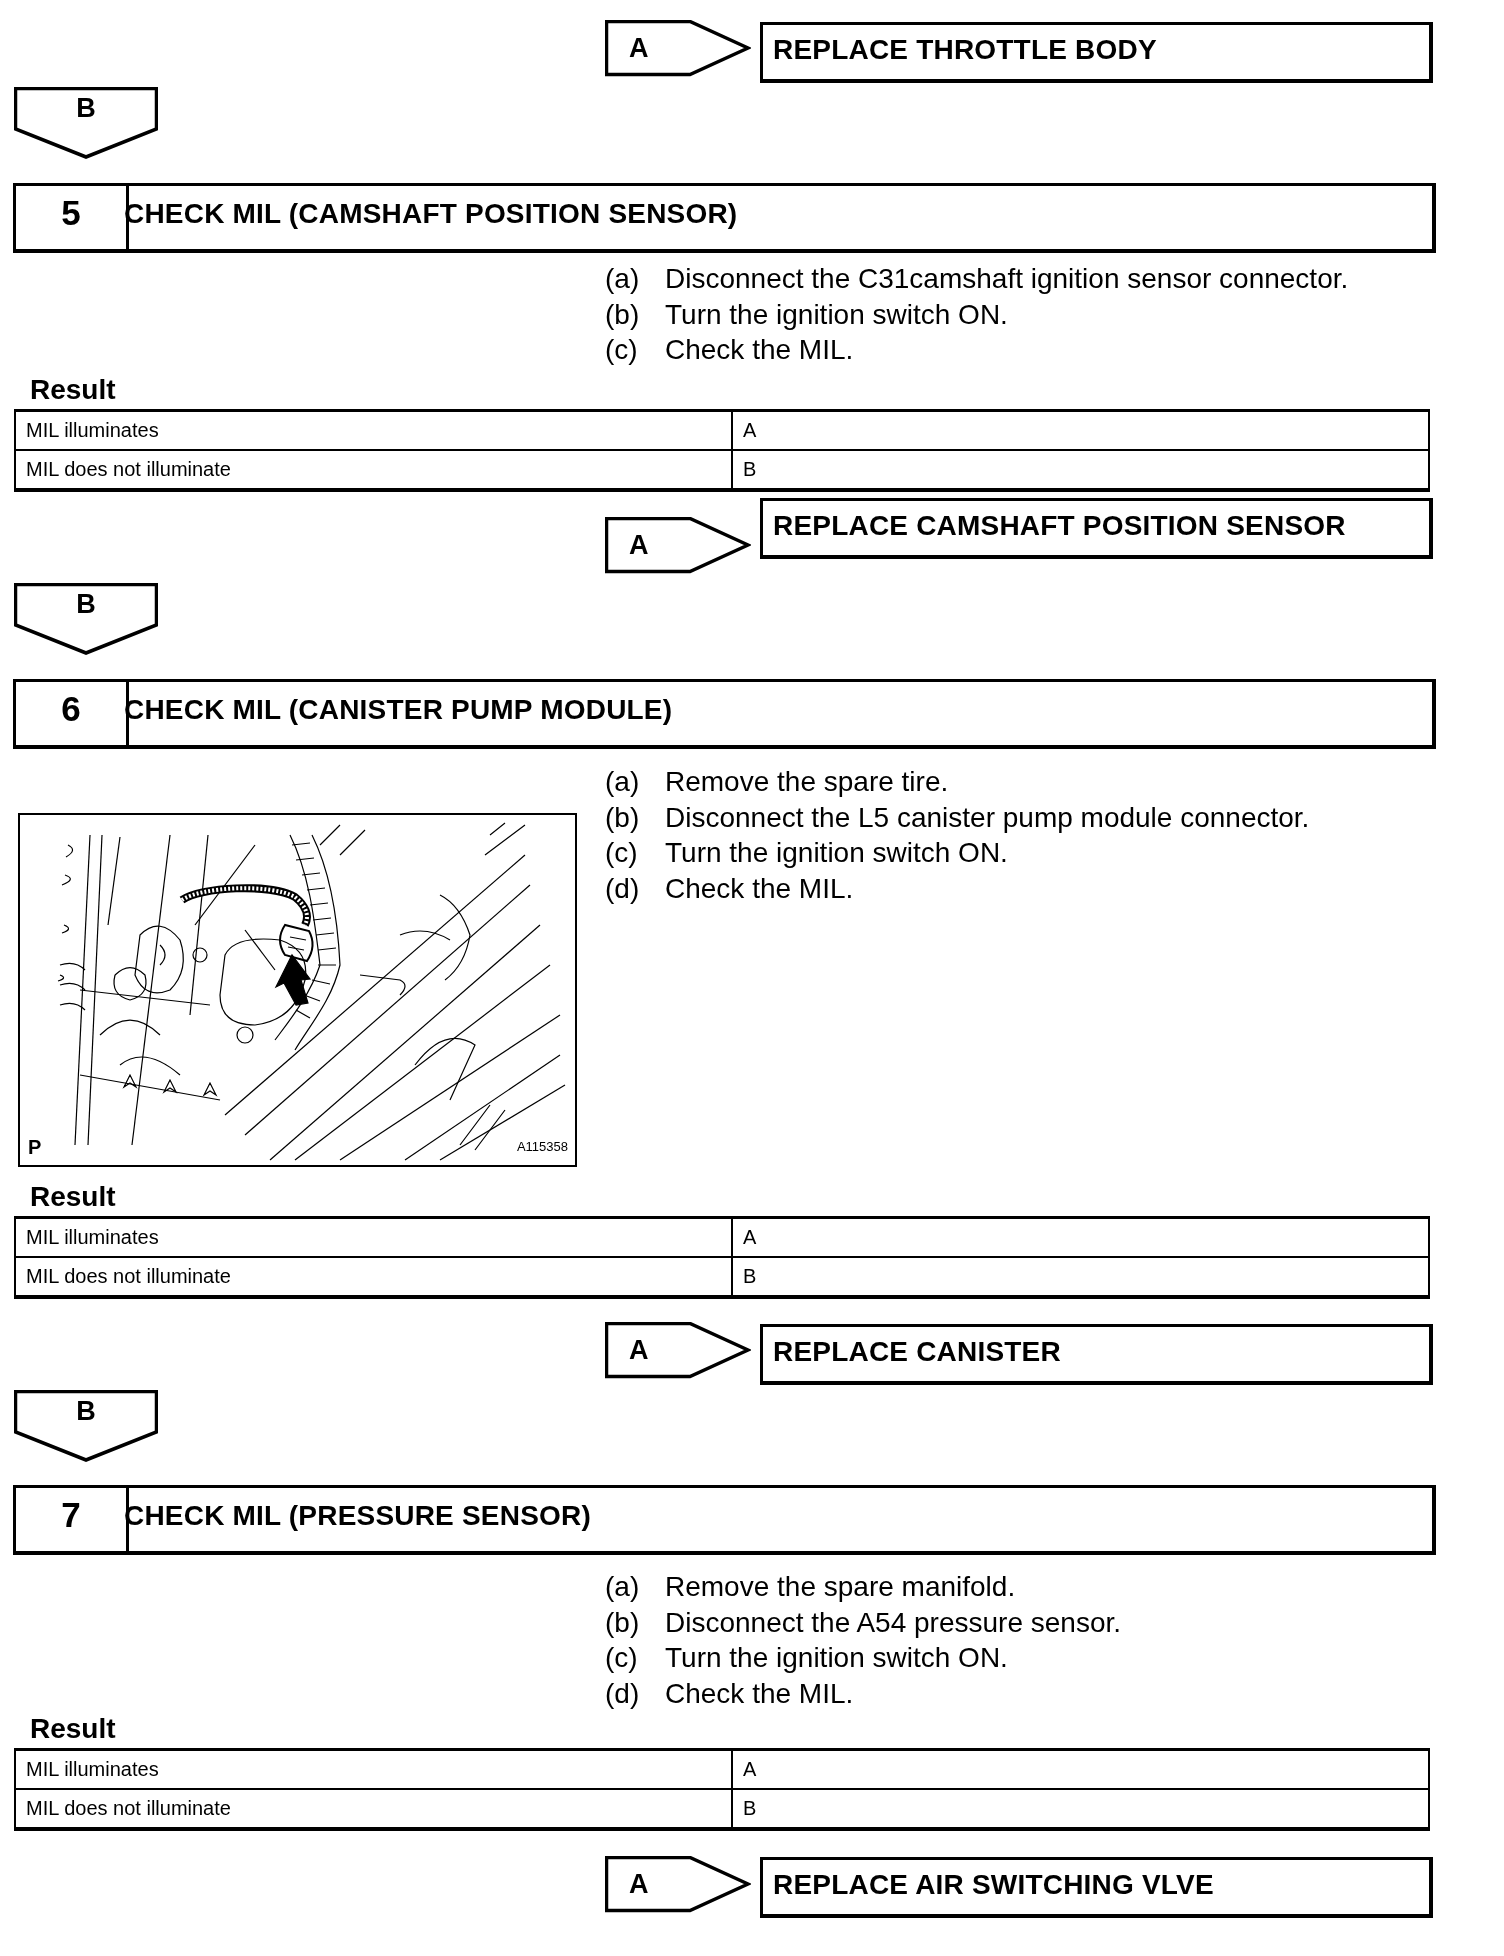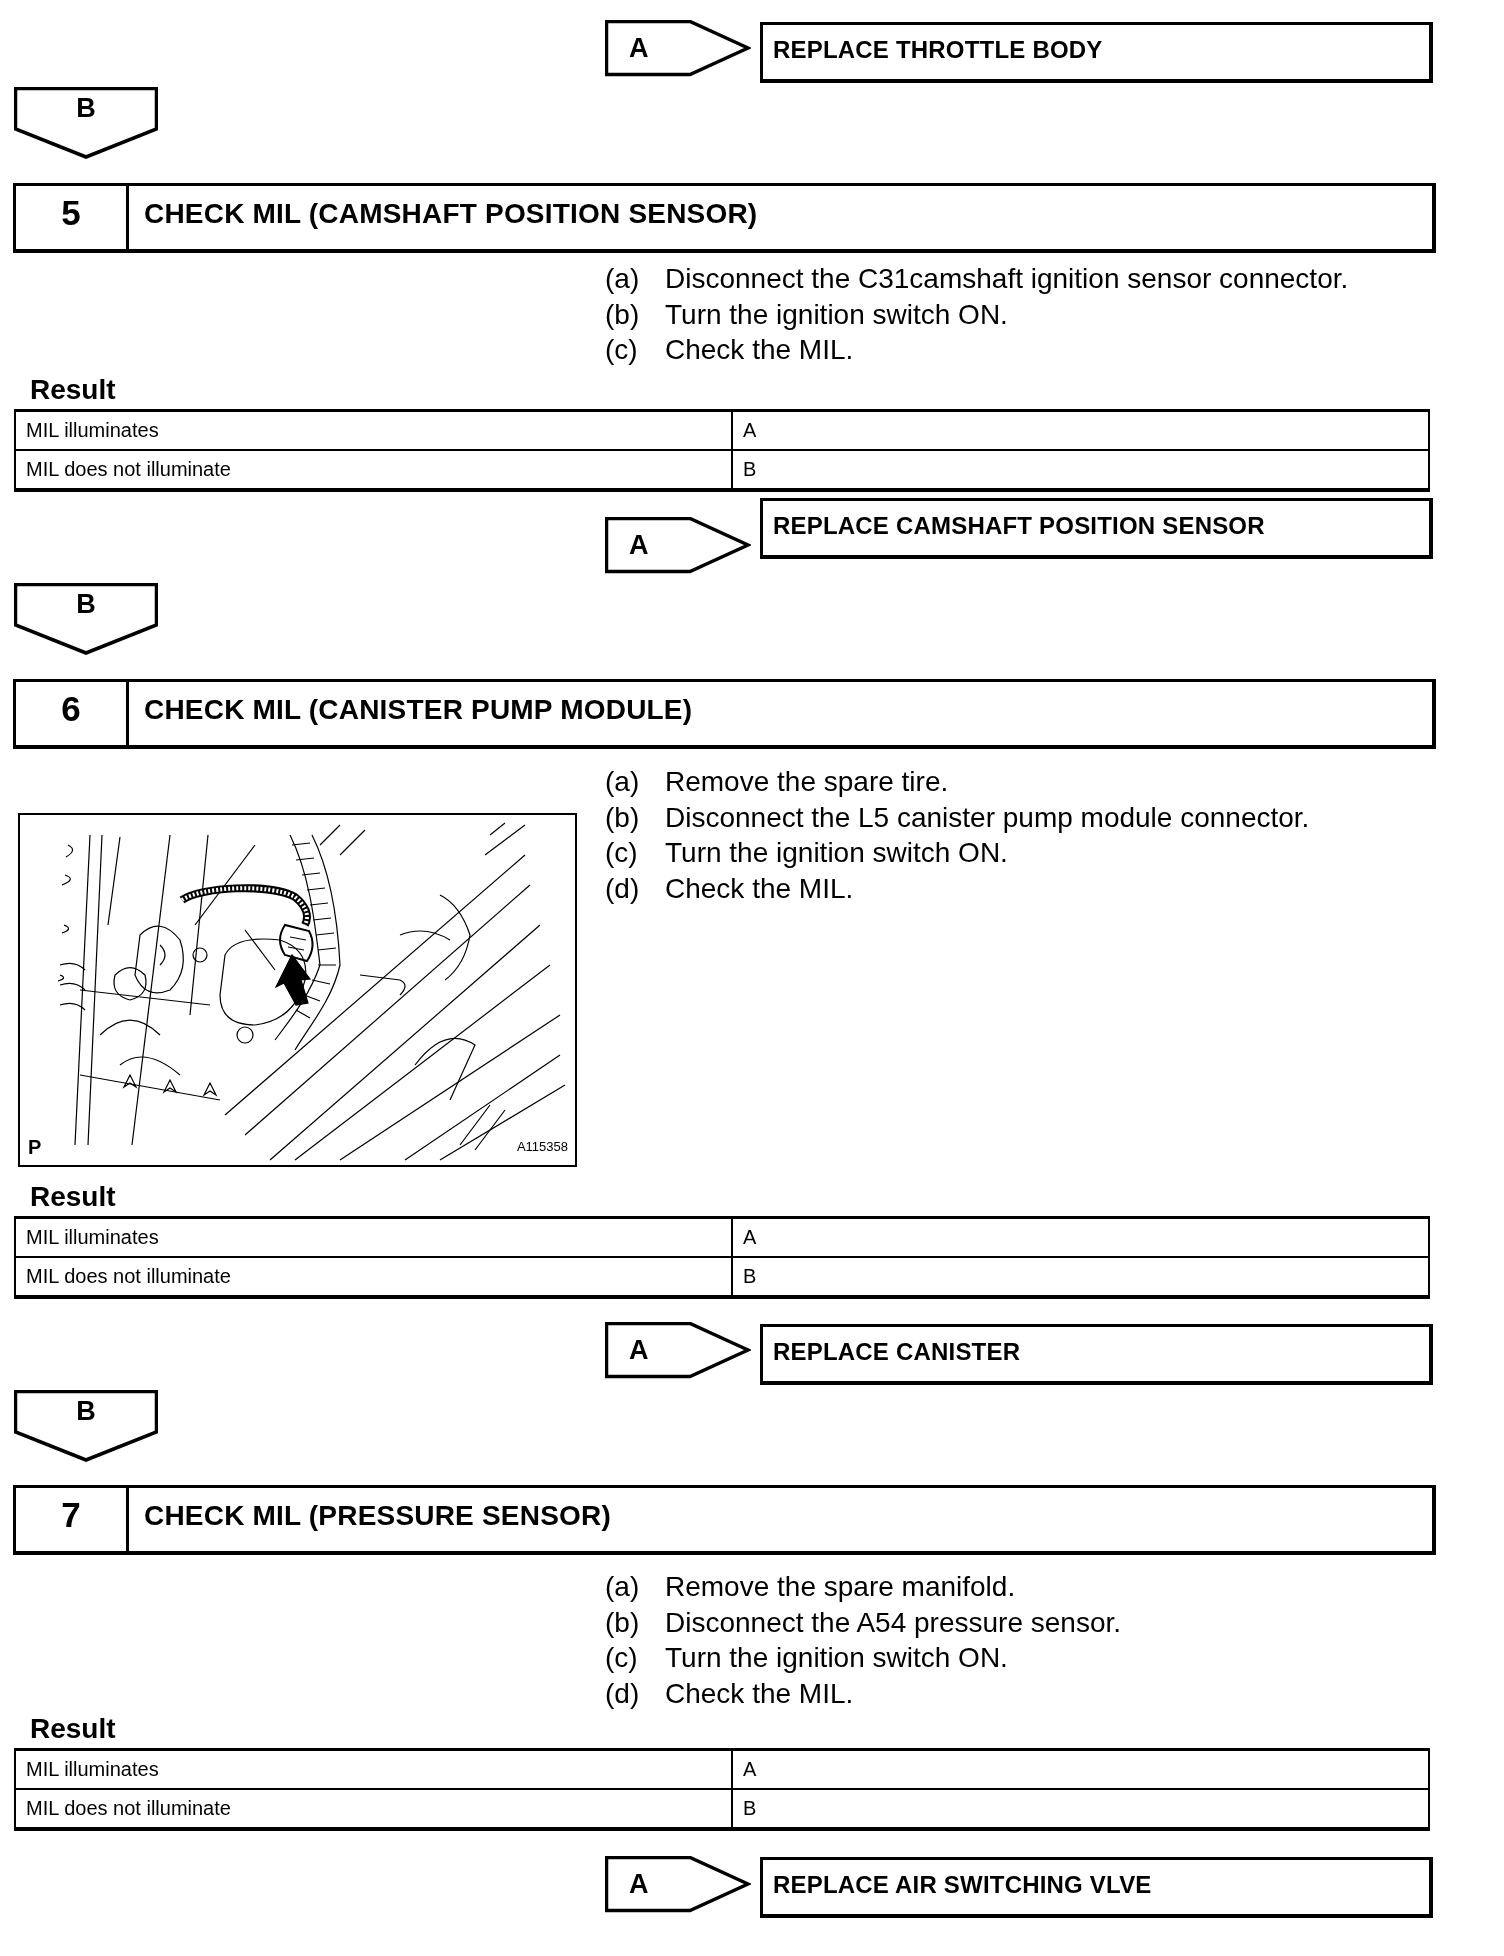--- a/index.html
+++ b/index.html
@@ -10,35 +10,35 @@
     .a-tag { position: absolute; width: 146px; height: 56px; }
     .a-tag svg { position: absolute; left: 0; top: 0; }
     .a-tag .lbl { position: absolute; left: 24px; top: 0; height: 56px; line-height: 56px;
                   font-weight: bold; font-size: 27px; }
 
     
     .replace-box { position: absolute; left: 760px; width: 666px; height: 54px;
                    border: 4px solid #000; border-top-width: 3px; border-left-width: 3px; border-right-width: 4px;
                    box-sizing: content-box; }
     .replace-box .txt { position: absolute; left: 10px; top: 0; height: 48px; line-height: 50px;
-                        font-weight: bold; font-size: 24px; white-space: nowrap; letter-spacing: 0.2px; }
+                        font-weight: bold; font-size: 28px; white-space: nowrap; letter-spacing: 0.2px; }
 
     
     .b-tag { position: absolute; left: 14px; width: 144px; height: 72px; }
     .b-tag svg { position: absolute; left: 0; top: 0; }
     .b-tag .lbl { position: absolute; left: 0; width: 144px; top: 6px; text-align: center;
                   font-weight: bold; font-size: 27px; line-height: 30px; }
 
     
     .step-header { position: absolute; left: 13px; width: 1416px; height: 63px;
                    border: 3px solid #000; border-bottom-width: 4px; border-right-width: 4px; }
     .step-header .num { position: absolute; left: 0; top: 0; width: 110px; height: 63px;
                         border-right: 3px solid #000; text-align: center; font-weight: bold;
                         font-size: 35px; line-height: 54px; }
-    .step-header .title { position: absolute; left: 128px; top: 0; height: 45px; line-height: 56px;
+    .step-header .title { position: absolute; left: 108px; top: 0; height: 45px; line-height: 56px;
                           font-weight: bold; font-size: 28px; white-space: nowrap; letter-spacing: 0.2px; }
 
     
     .items { position: absolute; left: 605px; }
     .item { position: relative; height: 35.5px; line-height: 35.5px; font-size: 28px; white-space: nowrap; }
     .item .letter { position: absolute; left: 0; top: 0; }
     .item .text { position: absolute; left: 60px; top: 0; }
 
     .result-label { position: absolute; left: 30px; font-weight: bold; font-size: 28px; line-height: 30px; }
 

